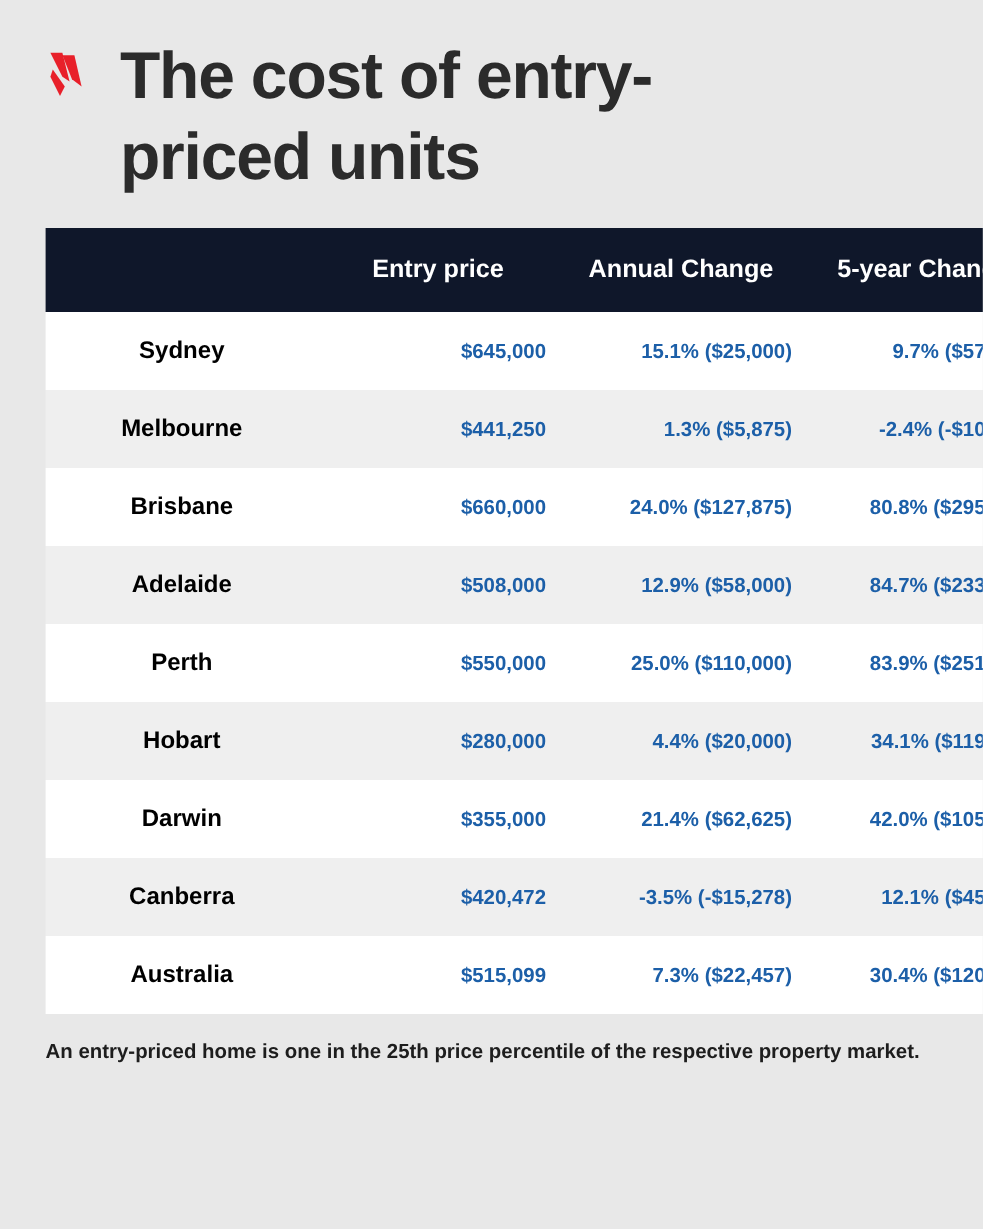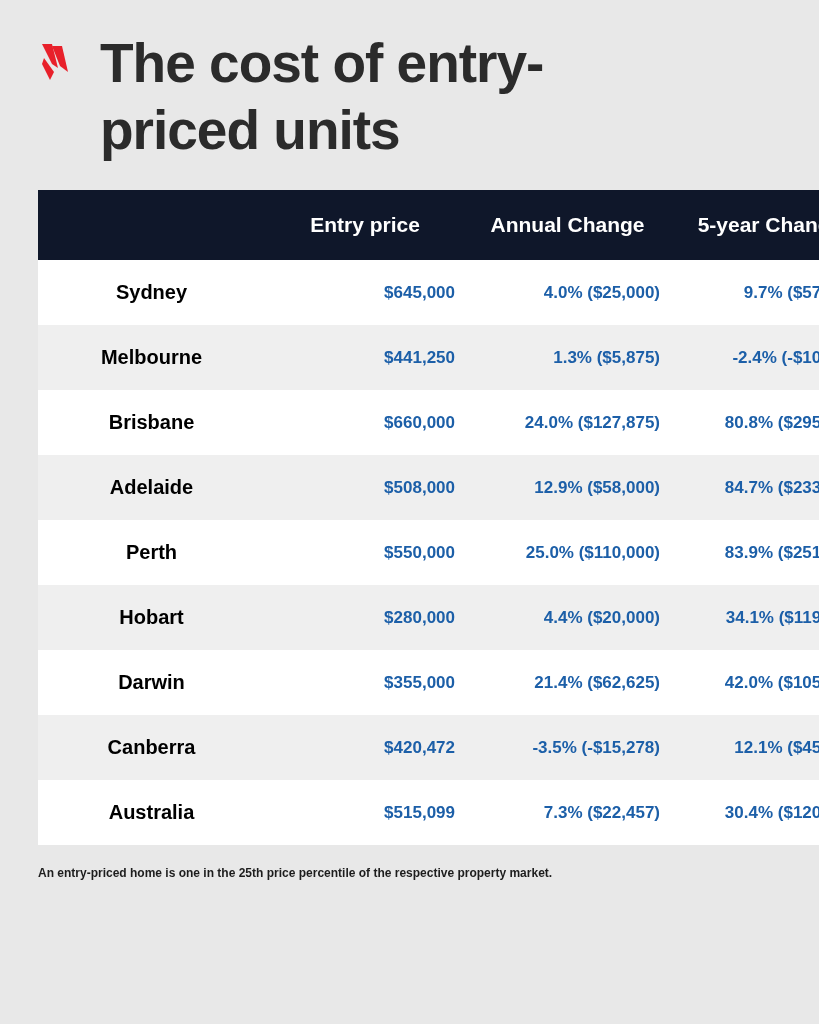--- a/index.html
+++ b/index.html
@@ -84,21 +84,21 @@
   .table tbody td.val {
     color: #1c5fa8;
   }
   .table tbody tr.odd { background: #ffffff; }
   .table tbody tr.even { background: #efefef; }
 
   
   .note {
     width: 730px;
     margin-top: 20px;
-    font-size: 12px;
+    font-size: 17px;
     font-weight: bold;
     color: #1d1d1d;
     line-height: 1.45;
   }
   .source {
     margin-top: 20px;
     font-size: 19px;
     color: #8b8b8b;
   }
 </style>
@@ -124,21 +124,21 @@
         <th class="city-head"></th>
         <th class="entry-head">Entry price</th>
         <th class="annual-head">Annual Change</th>
         <th class="five-head">5-year Change</th>
       </tr>
     </thead>
     <tbody>
       <tr class="odd">
         <td class="city">Sydney</td>
         <td class="val">$645,000</td>
-        <td class="val">4.0% ($25,000)</td>
+        <td class="val">15.1% ($25,000)</td>
         <td class="val">9.7% ($57,000)</td>
       </tr>
       <tr class="even">
         <td class="city">Melbourne</td>
         <td class="val">$441,250</td>
         <td class="val">1.3% ($5,875)</td>
         <td class="val">-2.4% (-$10,750)</td>
       </tr>
       <tr class="odd">
         <td class="city">Brisbane</td>

